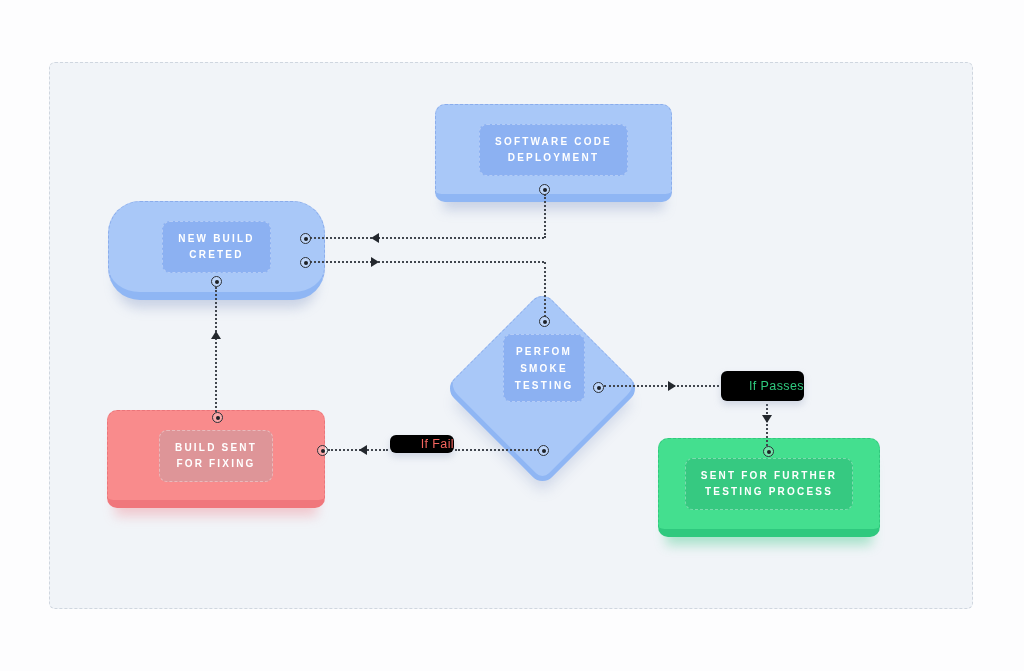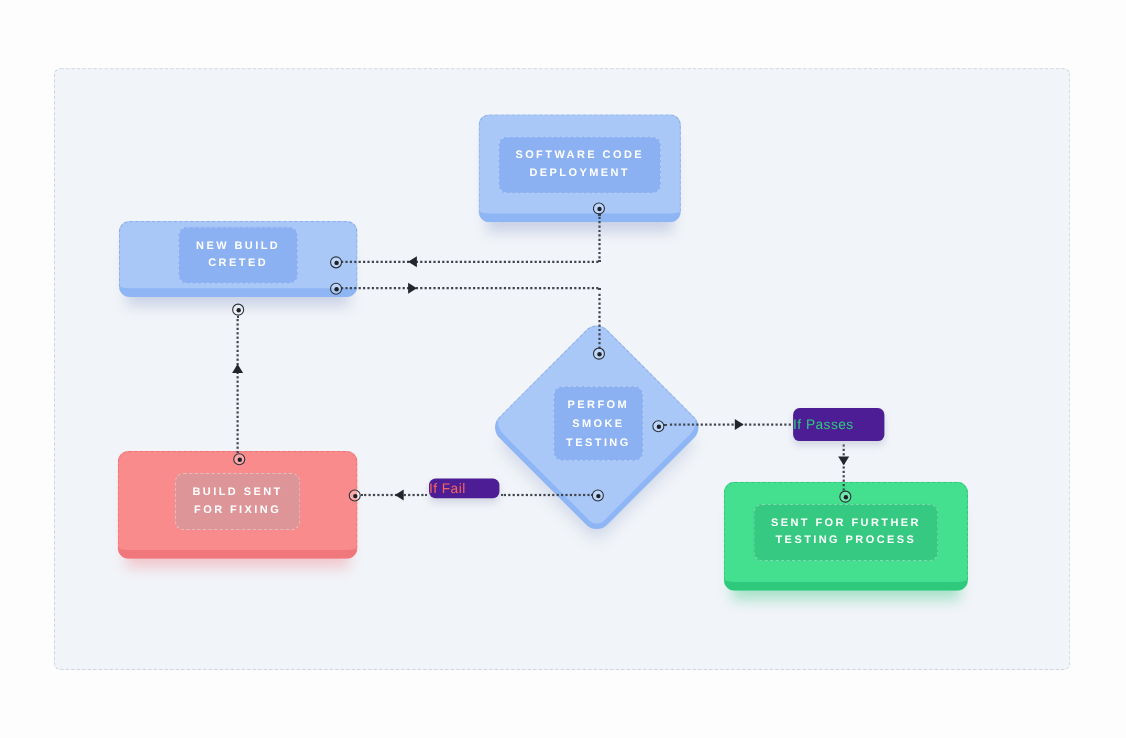--- a/index.html
+++ b/index.html
@@ -56,55 +56,55 @@
   }
   .node.red .inner { background:var(--red-inner,#de9598); }
   .node.green {
     background:var(--green,#44df8f);
     border:1px dashed rgba(25,165,100,0.4);
     border-bottom:8px solid var(--green-dark,#2fc97e);
     box-shadow:0 16px 12px -8px rgba(60,200,135,0.4);
   }
   .node.green .inner { background:var(--green-inner,#36c981); }
 
-  .n-deploy   { left:435px; top:104px; width:184px; height:98px; }
-  .n-newbuild { left:108px; top:201px; width:217px; height:69px; }
+  .n-deploy   { left:435px; top:104px; width:237px; height:98px; }
+  .n-newbuild { left:108px; top:201px; width:217px; height:99px;border-radius:32px; }
   .n-fix      { left:107px; top:410px; width:218px; height:98px; }
   .n-further  { left:658px; top:438px; width:222px; height:99px; }
 
   
   .diamond {
     position:absolute; left:473px; top:319px; width:139px; height:139px;
     box-sizing:border-box;
     background:var(--blue,#a9c8f8);
     border-top:1px dashed rgba(85,125,215,0.35);
     border-left:1px dashed rgba(85,125,215,0.35);
     border-right:5px solid var(--blue-dark,#8fb6f4);
     border-bottom:5px solid var(--blue-dark,#8fb6f4);
     border-radius:14px;
     transform:rotate(45deg);
     box-shadow:10px 10px 14px -6px rgba(130,150,195,0.3);
   }
   .diamond-label {
-    position:absolute; left:503px; top:351px; width:82px; height:68px;
+    position:absolute; left:503px; top:334px; width:82px; height:68px;
     box-sizing:border-box;
     background:var(--blue-inner,#8cb1f2);
     border:1px dashed rgba(255,255,255,0.35);
     border-radius:8px;
     display:flex; align-items:center; justify-content:center;
     color:#fff; font-size:10px; font-weight:bold; letter-spacing:2.2px;
     line-height:1.7; text-align:center; white-space:pre-line;
   }
 
   
   .edge-card {
     position:absolute; box-sizing:border-box;
-    background:#4c1d95; border-radius:6px;
+    background:#000000; border-radius:6px;
     box-shadow:0 4px 7px rgba(150,160,190,0.35);
-    display:flex; align-items:center; justify-content:flex-start;
+    display:flex; align-items:center; justify-content:flex-end;
     font-size:12.5px; letter-spacing:0.4px;
   }
   .card-fail   { left:390px; top:435px; width:64px; height:18px; color:var(--accent-red,#f4655f); }
   .card-passes { left:721px; top:371px; width:83px; height:30px; color:var(--accent-green,#2fc97e); }
 
   
   .line { position:absolute; }
   .line.h { border-top:2px dotted var(--line,#41464e); height:0; }
   .line.v { border-left:2px dotted var(--line,#41464e); width:0; }
   .l1  { left:544px; top:194px; height:44px; }

